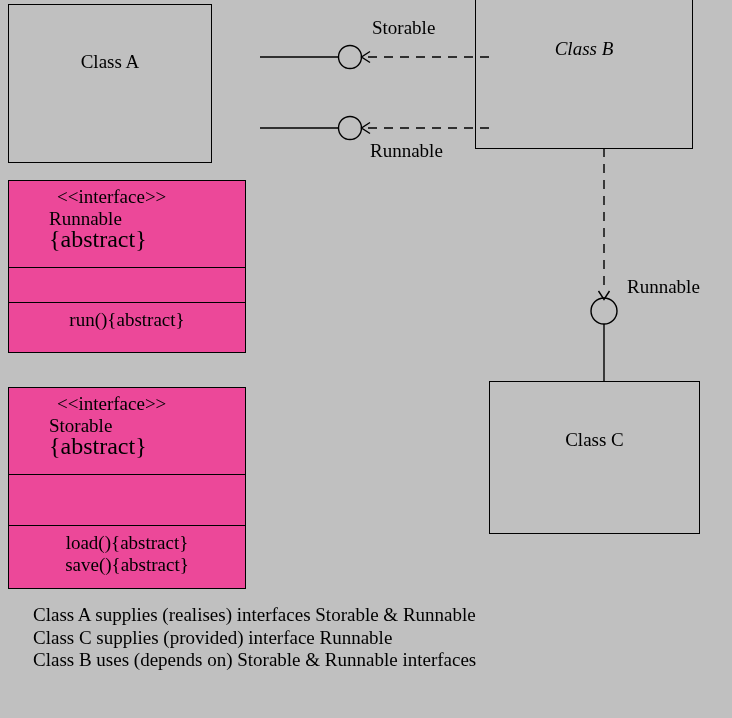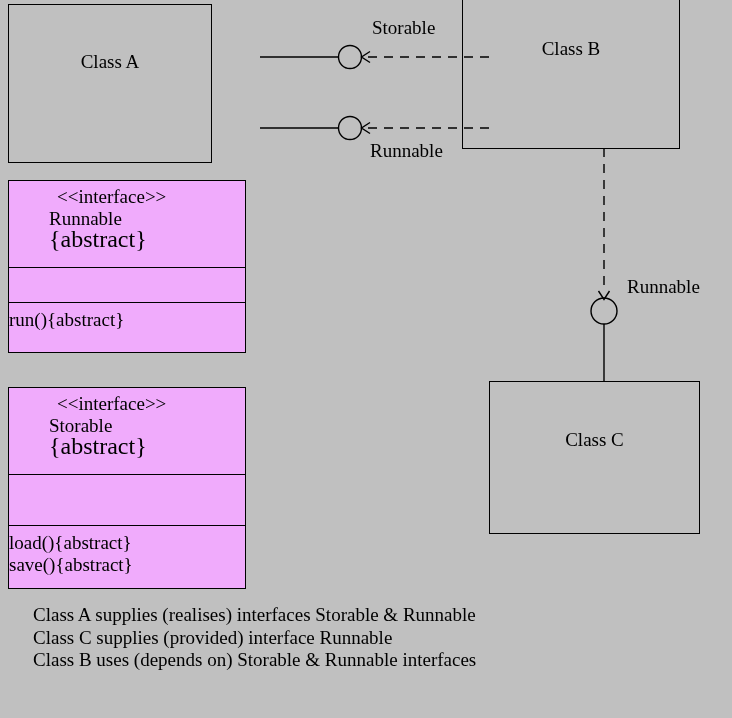--- a/index.html
+++ b/index.html
@@ -32,31 +32,31 @@
     position: absolute;
     left: 0;
     right: 0;
     text-align: center;
     font-size: 19px;
     line-height: 19px;
     white-space: nowrap;
   }
   #class-a { left: 8px;   top: 4px;   width: 204px; height: 159px; }
   #class-a .class-name { top: 47px; }
-  #class-b { left: 462px; top: -1px; width: 218px; height: 150px; }
+  #class-b { left: 475px; top: -1px; width: 218px; height: 150px; font-style: italic; }
   #class-b .class-name { top: 39px; }
   #class-c { left: 489px; top: 381px; width: 211px; height: 153px; }
   #class-c .class-name { top: 48px; }
 
   
   .iface-box {
     position: absolute;
     box-sizing: border-box;
     border: 1px solid #000000;
-    background: #f0abfc;
+    background: #ec4899;
   }
   .iface-compartment {
     box-sizing: border-box;
     position: relative;
     overflow: hidden;
   }
   .iface-compartment.divided { border-bottom: 1px solid #000000; }
   .iface-head {
     padding-left: 40px;
     padding-top: 5px;
@@ -72,20 +72,21 @@
     line-height: 21px;
     white-space: nowrap;
   }
   .iface-abstract {
     font-size: 24px;
     line-height: 21px;
     white-space: nowrap;
   }
   .iface-ops {
     padding-top: 6px;
+    text-align: center;
   }
   .op-line {
     font-size: 19px;
     line-height: 22px;
     white-space: nowrap;
   }
   #iface-runnable { left: 8px; top: 180px; width: 238px; height: 173px; }
   #iface-runnable .c1 { height: 87px; }
   #iface-runnable .c2 { height: 35px; }
   #iface-runnable .c3 { height: 49px; }

